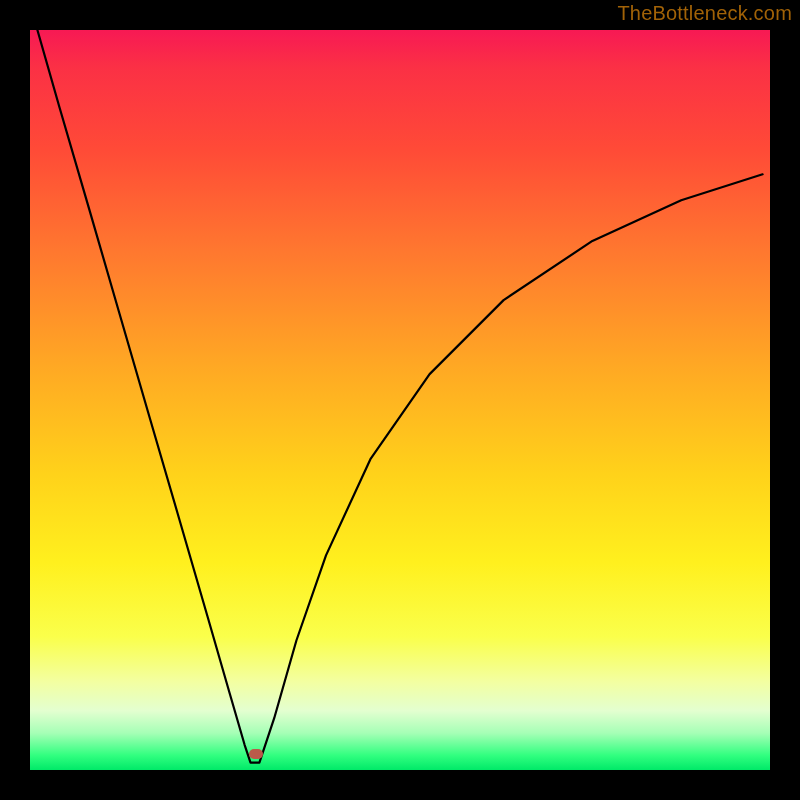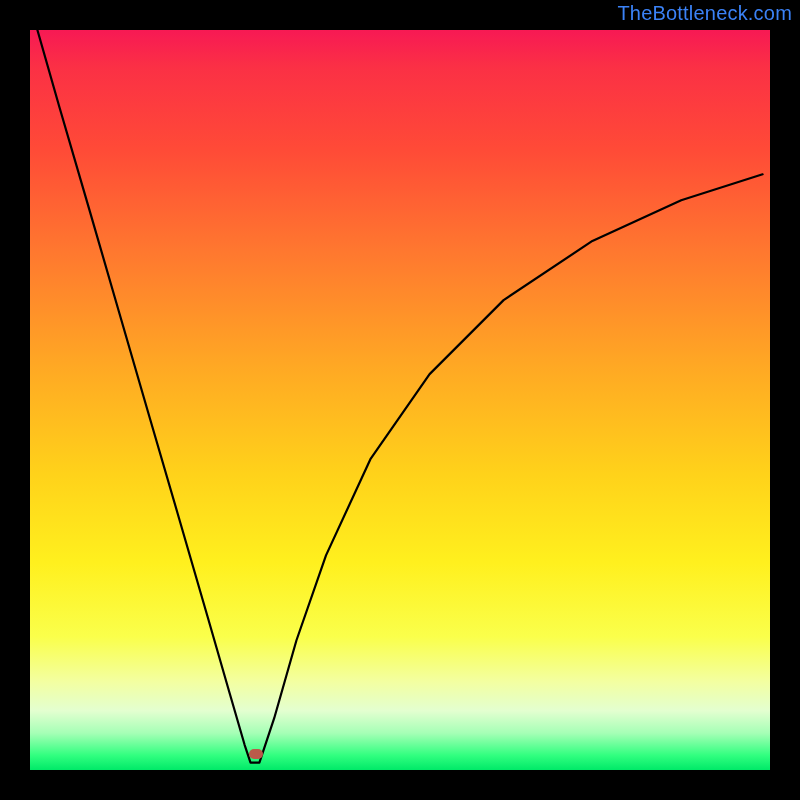--- a/index.html
+++ b/index.html
@@ -62,21 +62,21 @@
     position: absolute;
     width: 14px;
     height: 10px;
     border-radius: 5px;
     transform: translate(-50%, -50%);
   }
   .watermark {
     position: absolute;
     top: 2px;
     right: 8px;
-    color: #3b82f6;
+    color: #a16207;
     font-size: 20px;
     letter-spacing: 0.2px;
   }
 </style>
 </head>
 <body>
 
 <div class="frame">
   <div class="watermark">TheBottleneck.com</div>
 

